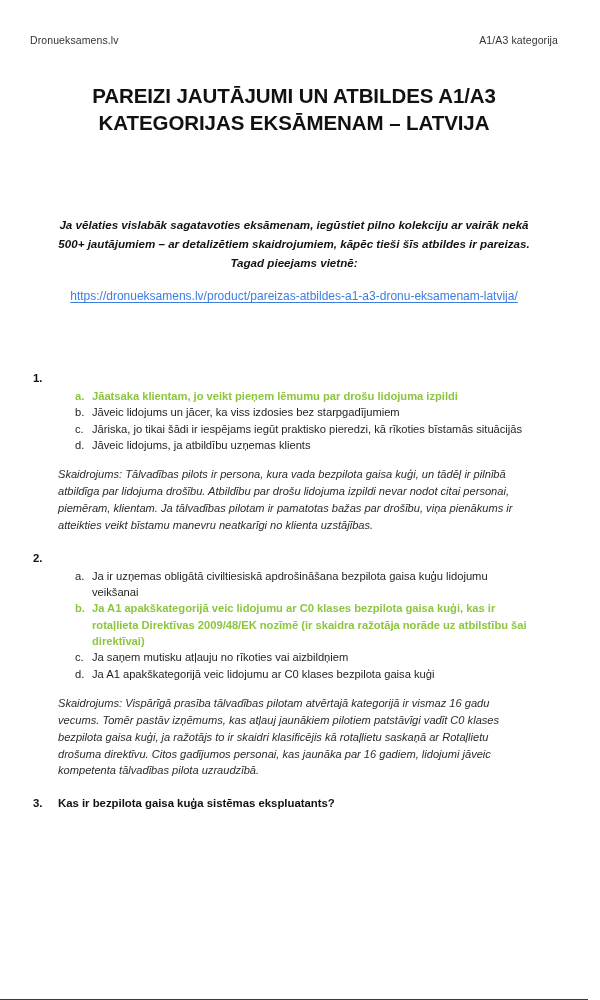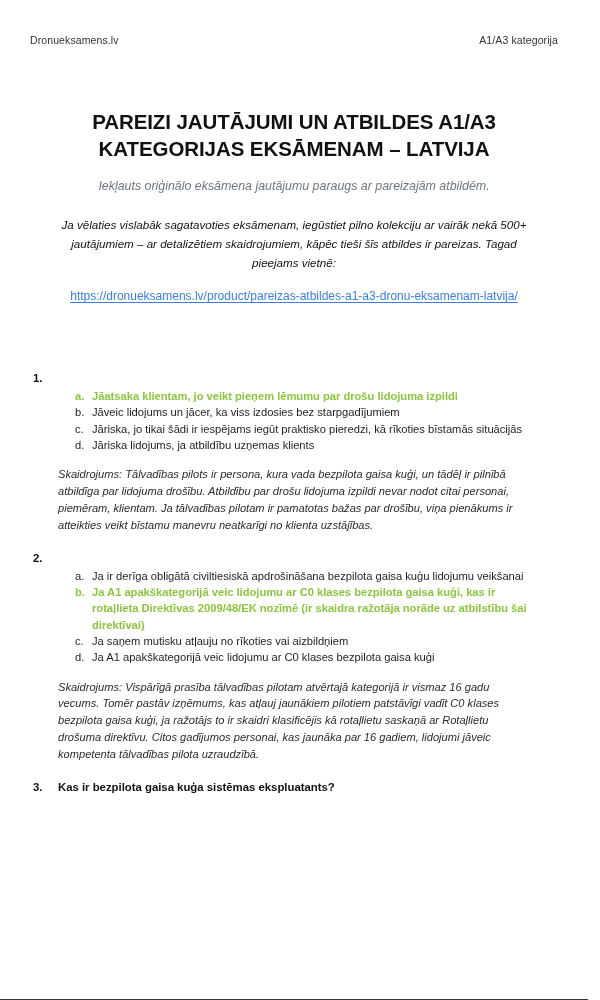--- a/index.html
+++ b/index.html
@@ -46,39 +46,38 @@
     left: 44px;
     right: 44px;
     text-align: center;
   }
   .doc-title {
     font-size: 20.5px;
     font-weight: bold;
     line-height: 1.33;
     letter-spacing: -.004em;
     color: #111111;
-    margin-top: 26px;
   }
   .doc-subtitle {
     margin-top: 15px;
     font-size: 12.4px;
     font-style: italic;
     color: #6d767e;
     line-height: 1.35;
   }
 
   
   .promo {
     position: absolute;
     top: 216px;
     left: 52px;
     right: 52px;
     text-align: center;
     font-size: 11.6px;
-    font-weight: normal;
+    font-weight: bold;
     font-style: italic;
     line-height: 1.62;
     color: #121212;
   }
 
   .promo-link {
     position: absolute;
     top: 287px;
     left: 44px;
     right: 44px;
@@ -172,21 +171,20 @@
 
 <div class="page">
 
   <div class="doc-header">
     <span>Dronueksamens.lv</span>
     <span>A1/A3 kategorija</span>
   </div>
 
   <div class="title-block">
     <h1 class="doc-title">PAREIZI JAUTĀJUMI UN ATBILDES A1/A3 KATEGORIJAS EKSĀMENAM – LATVIJA</h1>
-    <p class="doc-subtitle">Iekļauts oriģinālo eksāmena jautājumu paraugs ar pareizajām atbildēm.</p>
   </div>
 
   <p class="promo">Ja vēlaties vislabāk sagatavoties eksāmenam, iegūstiet pilno kolekciju ar vairāk nekā 500+ jautājumiem – ar detalizētiem skaidrojumiem, kāpēc tieši šīs atbildes ir pareizas. Tagad pieejams vietnē:</p>
 
   <p class="promo-link">
     <a href="#">https://dronueksamens.lv/product/pareizas-atbildes-a1-a3-dronu-eksamenam-latvija/</a>
   </p>
 
   <div class="qa-list">
       <div class="qa-block">
@@ -201,33 +199,33 @@
           <div class="answer-row">
             <span class="a-letter">b.</span>
             <span class="a-text">Jāveic lidojums un jācer, ka viss izdosies bez starpgadījumiem</span>
           </div>
           <div class="answer-row">
             <span class="a-letter">c.</span>
             <span class="a-text">Jāriska, jo tikai šādi ir iespējams iegūt praktisko pieredzi, kā rīkoties bīstamās situācijās</span>
           </div>
           <div class="answer-row">
             <span class="a-letter">d.</span>
-            <span class="a-text">Jāriska lidojums, ja atbildību uzņemas klients</span>
+            <span class="a-text">Jāveic lidojums, ja atbildību uzņemas klients</span>
           </div>
         </div>
         <p class="explanation">Skaidrojums: Tālvadības pilots ir persona, kura vada bezpilota gaisa kuģi, un tādēļ ir pilnībā atbildīga par lidojuma drošību. Atbildību par drošu lidojuma izpildi nevar nodot citai personai, piemēram, klientam. Ja tālvadības pilotam ir pamatotas bažas par drošību, viņa pienākums ir atteikties veikt bīstamu manevru neatkarīgi no klienta uzstājības.</p>
       </div>
       <div class="qa-block">
         <div class="question-row">
           <span class="q-num">2.</span>
         </div>
         <div class="answers">
           <div class="answer-row">
             <span class="a-letter">a.</span>
-            <span class="a-text">Ja ir derīga obligātā civiltiesiskā apdrošināšana bezpilota gaisa kuģu lidojumu veikšanai</span>
+            <span class="a-text">Ja ir uzņemas obligātā civiltiesiskā apdrošināšana bezpilota gaisa kuģu lidojumu veikšanai</span>
           </div>
           <div class="answer-row correct">
             <span class="a-letter">b.</span>
             <span class="a-text">Ja A1 apakškategorijā veic lidojumu ar C0 klases bezpilota gaisa kuģi, kas ir rotaļlieta Direktīvas 2009/48/EK nozīmē (ir skaidra ražotāja norāde uz atbilstību šai direktīvai)</span>
           </div>
           <div class="answer-row">
             <span class="a-letter">c.</span>
             <span class="a-text">Ja saņem mutisku atļauju no rīkoties vai aizbildņiem</span>
           </div>
           <div class="answer-row">

